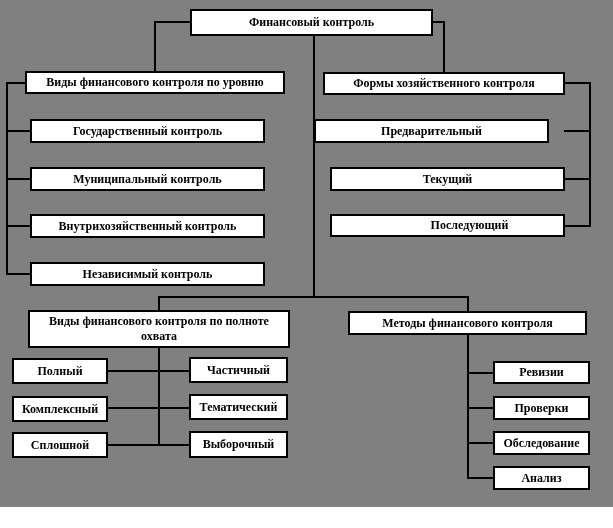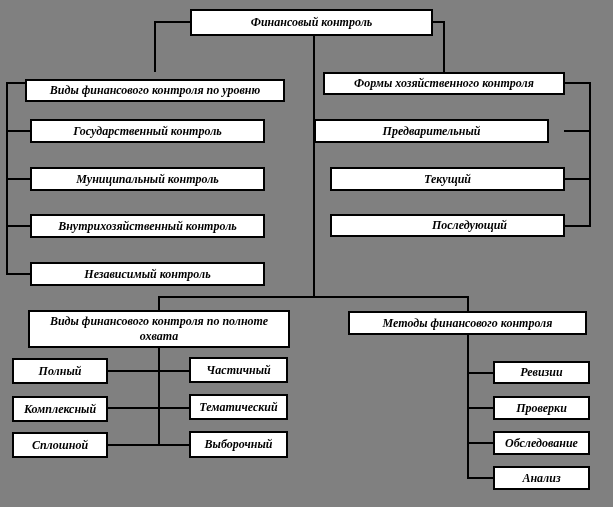--- a/index.html
+++ b/index.html
@@ -7,21 +7,20 @@
   body {
     font-family: "Liberation Serif", "DejaVu Serif", serif;
     background: #ffffff;
   }
   .canvas {
     position: relative;
     width: 613px;
     height: 528px;
     background: #ffffff;
     overflow: hidden;
-    font-style: italic;
   }
   .bg {
     position: absolute;
     left: 0; top: 0;
     width: 613px; height: 507px;
     background: #808080;
   }
   .line {
     position: absolute;
     background: #000000;
@@ -76,21 +75,21 @@
   <div class="line" style="left:106px; top:444px; width:85px; height:2px;"></div>
 
   <div class="line" style="left:467px; top:333px; width:2px; height:146px;"></div>
   <div class="line" style="left:467px; top:372px; width:28px; height:2px;"></div>
   <div class="line" style="left:467px; top:407px; width:28px; height:2px;"></div>
   <div class="line" style="left:467px; top:442px; width:28px; height:2px;"></div>
   <div class="line" style="left:467px; top:477px; width:28px; height:2px;"></div>
 
   <div class="box" style="left:190px; top:9px; width:243px; height:27px;">Финансовый контроль</div>
 
-  <div class="box" style="left:25px; top:79px; width:260px; height:23px;">Виды финансового контроля по уровню</div>
+  <div class="box" style="left:25px; top:71px; width:260px; height:23px;">Виды финансового контроля по уровню</div>
   <div class="box" style="left:30px; top:119px; width:235px; height:24px;">Государственный контроль</div>
   <div class="box" style="left:30px; top:167px; width:235px; height:24px;">Муниципальный контроль</div>
   <div class="box" style="left:30px; top:214px; width:235px; height:24px;">Внутрихозяйственный контроль</div>
   <div class="box" style="left:30px; top:262px; width:235px; height:24px;">Независимый контроль</div>
 
   <div class="box" style="left:323px; top:72px; width:242px; height:23px;">Формы хозяйственного контроля</div>
   <div class="box" style="left:314px; top:119px; width:235px; height:24px;">Предварительный</div>
   <div class="box" style="left:330px; top:167px; width:235px; height:24px;">Текущий</div>
   <div class="box" style="left:330px; top:214px; width:235px; height:23px;padding-left:48px;">Последующий</div>
 

